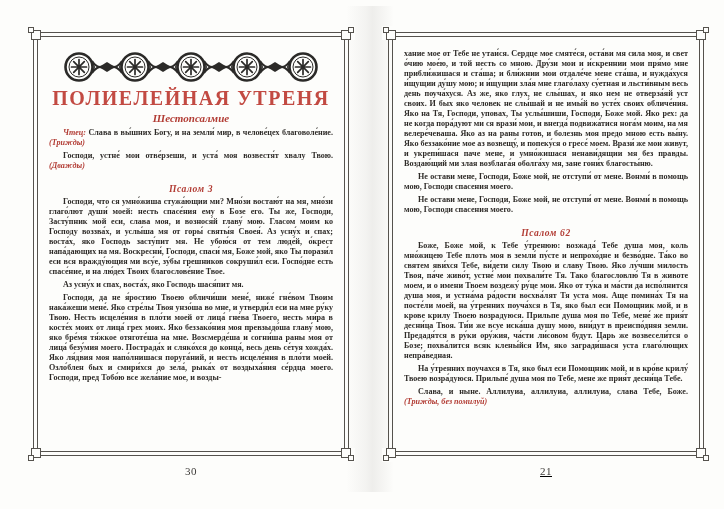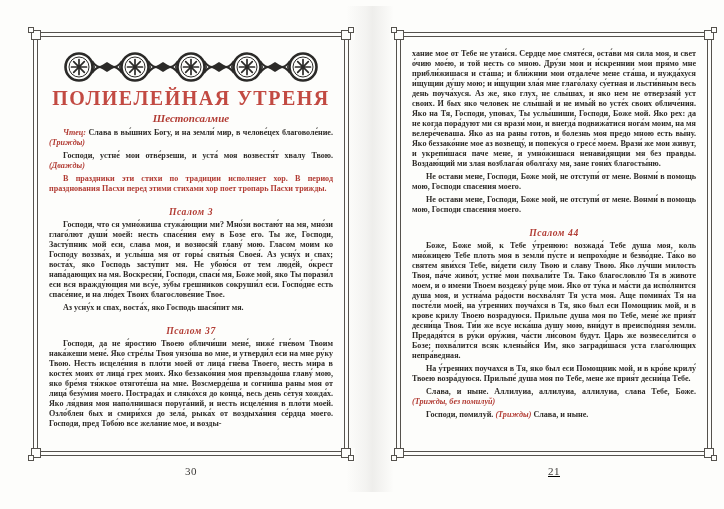--- a/index.html
+++ b/index.html
@@ -17,21 +17,21 @@
     position:relative;
   }
   .book{position:absolute;inset:0;}
   .gutter-shadow{
     position:absolute;left:346px;top:6px;width:48px;height:486px;
     background:linear-gradient(90deg,rgba(60,55,50,0) 0%,rgba(60,55,50,0.05) 42%,rgba(60,55,50,0.08) 55%,rgba(60,55,50,0) 100%);
     pointer-events:none;
   }
   .page{position:absolute;top:32px;width:316px;}
   .page.left{left:33px;}
-  .page.right{left:396px;text-decoration:underline;}
+  .page.right{left:388px;text-decoration:underline;}
   .frame{
     position:relative;
     height:424px;
     border:1px solid var(--frame_line);
     background:transparent;
   }
   .frame::before{
     content:'';position:absolute;inset:3px;
     border:1px solid var(--frame_line);
     pointer-events:none;
@@ -144,46 +144,43 @@
           <use href="#knot" x="157" y="18"></use>
           <use href="#ros" x="185" y="18"></use>
           <use href="#knot" x="213" y="18"></use>
           <use href="#ros" x="241" y="18"></use>
         </svg>
         <h1 class="title">ПОЛИЕЛЕЙНАЯ УТРЕНЯ</h1>
         <h2 class="subtitle">Шестопсалмие</h2>
         <div class="text">
             <p class="para"><span class="seg-red-italic">Чтец:  </span><span class="seg-ink">Слава в вы́шних Богу, и на земли́ мир, в челове́цех благоволе́ние. </span><span class="seg-red-italic">(Трижды)</span></p>
             <p class="para"><span class="seg-ink">Господи, устне́ мои отве́рзеши, и уста́ моя возвестя́т хвалу Твою. </span><span class="seg-red-italic">(Дважды)</span></p>
-            <p class="para"><span class="seg-red">В праздники эти стихи по традиции исполняет хор. В период празднования Пасхи перед этими стихами хор поет тропарь Пасхи трижды.</span></p>
             <div class="psalm-heading">Псалом 3</div>
             <p class="para"><span class="seg-ink">Господи, что ся умно́жиша стужа́ющии ми? Мно́зи востаю́т на мя, мно́зи глаго́лют души́ моей: несть спасе́ния ему в Бозе его. Ты же, Господи, Засту́пник мой еси, слава моя, и вознося́й главу́ мою. Гласом моим ко Господу воззва́х, и услы́ша мя от горы́ святы́я Своея́. Аз усну́х и спах; воста́х, яко Господь засту́пит мя. Не убою́ся от тем люде́й, о́крест напа́дающих на мя. Воскресни́, Господи, спаси́ мя, Боже мой, яко Ты порази́л еси вся вражду́ющия ми всу́е, зу́бы грешников сокруши́л еси. Госпо́дне есть спасе́ние, и на лю́дех Твоих благослове́ние Твое.</span></p>
             <p class="para"><span class="seg-ink">Аз усну́х и спах, воста́х, яко Господь шася́пит мя.</span></p>
-            <div class="psalm-heading">Псалом 37</div>
             <p class="para"><span class="seg-ink">Господи, да не я́ростию Твоею обличи́ши мене́, ниже́ гне́вом Твоим нака́жеши мене́. Яко стре́лы Твоя унзо́ша во мне, и утверди́л еси на мне ру́ку Твою. Несть исцеле́ния в пло́ти моей от лица́ гне́ва Твоего, несть ми́ра в косте́х моих от лица́ грех моих. Яко беззако́ния моя превзыдо́ша главу́ мою, яко бре́мя тя́жкое отяготе́ша на мне. Возсмерде́ша и согни́ша раны моя от лица́ безу́мия моего. Пострада́х и сляко́хся до конца́, весь день се́туя хожда́х. Яко ля́двия моя напо́лнишася поруга́ний, и несть исцеле́ния в пло́ти моей. Озло́блен бых и смири́хся до зела́, рыка́х от воздыха́ния се́рдца моего. Господи, пред Тобо́ю все жела́ние мое, и возды-</span></p>
           </div>
       </div>
     </div>
     <div class="pagenum">30</div>
   </section>
 
   <section class="page right">
     <div class="frame">
       <span class="corner tl"></span>
       <span class="corner tr"></span>
       <span class="corner bl"></span>
       <span class="corner br"></span>
       <div class="content">
         <div class="text" style="margin-top:2px;">
             <p class="para noindent"><span class="seg-ink">хание мое от Тебе не утаи́ся. Сердце мое смяте́ся, оста́ви мя сила моя, и свет о́чию мое́ю, и той несть со мною. Дру́зи мои и и́скреннии мои пря́мо мне прибли́жишася и ста́ша; и бли́жнии мои отдале́че мене ста́ша, и нужда́хуся и́щущии ду́шу мою; и и́щущии зла́я мне глаго́лаху су́етная и льсти́вным весь день поуча́хуся. Аз же, яко глух, не слы́шах, и яко нем не отверза́яй уст своих. И бых яко человек не слы́шай и не имы́й во усте́х своих обличе́ния. Яко на Тя, Господи, уповах, Ты услы́шиши, Господи, Боже мой. Яко рех: да не когда пора́дуют ми ся врази́ мои, и внегда́ подвижа́тися нога́м моим, на мя велере́чеваша. Яко аз на раны готов, и болезнь моя предо мною есть вы́ну. Яко беззако́ние мое аз возвещу́, и попеку́ся о гресе́ моем. Врази́ же мои живут, и укрепи́шася паче мене, и умно́жишася ненави́дящии мя без правды. Воздаю́щий ми злая возблага́я оболга́ху мя, зане гони́х благосты́ню.</span></p>
             <p class="para"><span class="seg-ink">Не остави мене, Господи, Боже мой, не отступи́ от мене. Вонми́ в помощь мою, Господи спасения моего.</span></p>
             <p class="para"><span class="seg-ink">Не остави мене, Господи, Боже мой, не отступи́ от мене. Вонми́ в помощь мою, Господи спасения моего.</span></p>
-            <div class="psalm-heading">Псалом 44</div>
+            <div class="psalm-heading">Псалом 62</div>
             <p class="para"><span class="seg-ink">Боже, Боже мой, к Тебе у́тренюю: возжада́ Тебе душа моя, коль мно́жицею Тебе плоть моя в земли́ пу́сте и непрохо́дне и безво́дне. Та́ко во святем яви́хся Тебе, ви́дети силу Твою и славу Твою. Яко лу́чши милость Твоя, па́че живо́т, устне́ мои похвали́те Тя. Тако благословлю́ Тя в животе моем, и о имени Твоем воздежу́ ру́це мои. Яко от ту́ка и ма́сти да испо́лнится душа моя, и устна́ма ра́дости восхва́лят Тя уста моя. Аще помина́х Тя на посте́ли моей, на у́тренних поуча́хся в Тя, яко был еси Помощник мой, и в крове крилу Твоею возрадуюся. Прильпе душа моя по Тебе, мене́ же прия́т десни́ца Твоя. Ти́и же всуе иска́ша душу мою, вни́дут в преиспо́дняя земли. Предадя́тся в ру́ки ору́жия, ча́сти ли́совом будут. Царь же возвесели́тся о Бозе; похва́лится всяк клены́йся Им, яко загради́шася уста глаго́лющих непра́ведная.</span></p>
             <p class="para"><span class="seg-ink">На у́тренних поучахся в Тя, яко был еси Помощник мой, и в кро́ве крилу́ Твоею возра́дуюся. Прильпе́ душа моя по Тебе, мене же прия́т десни́ца Тебе.</span></p>
             <p class="para"><span class="seg-ink">Слава, и ныне. Аллилуиа, аллилуиа, аллилуиа, слава Тебе, Боже. </span><span class="seg-red-italic">(Трижды, без помилуй)</span></p>
-            <p class="para"><span class="seg-ink">Господи, помилуй. </span><span class="seg-red-italic">(Трижды) </span><span class="seg-ink">Слава, и ныне.</span></p>
           </div>
       </div>
     </div>
     <div class="pagenum">21</div>
   </section>
 </div>
 
 </body></html>

